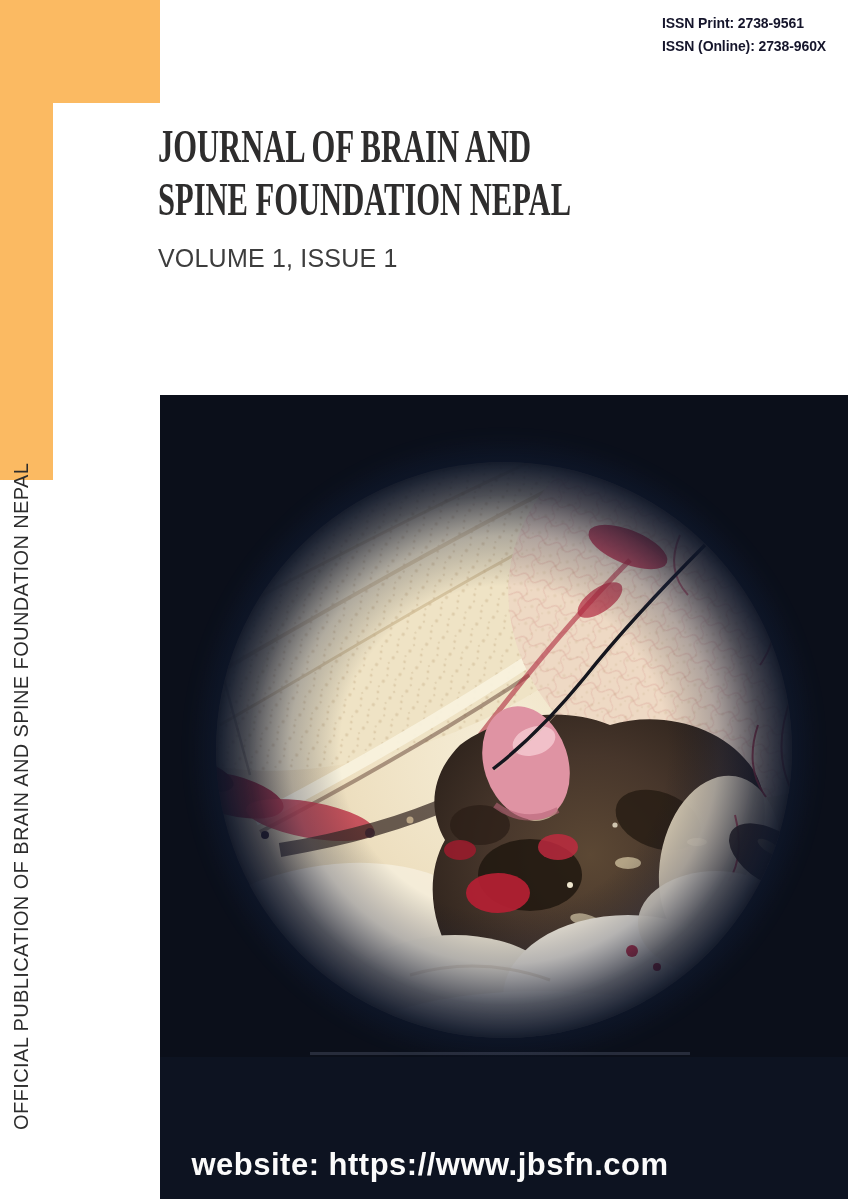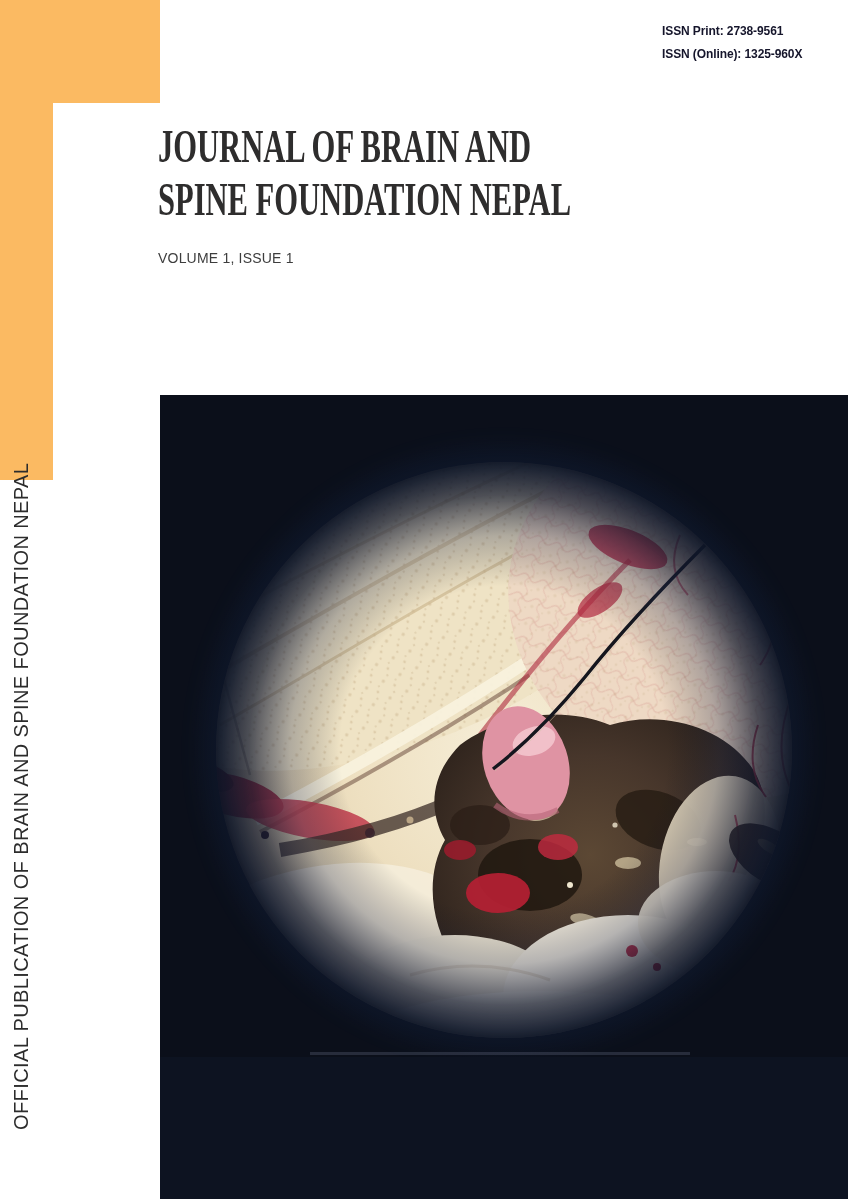--- a/index.html
+++ b/index.html
@@ -6,34 +6,34 @@
   .page{
     position:relative;width:848px;height:1199px;background:#ffffff;
     overflow:hidden;font-family:"Liberation Sans",sans-serif;
     margin:0 auto;
   }
   
   .accent-top{position:absolute;left:0;top:0;width:160px;height:103px;background:#fbba62;}
   .accent-side{position:absolute;left:0;top:0;width:53px;height:480px;background:#fbba62;}
   
   .issn{
-    position:absolute;left:662px;top:20px;
-    font-size:12px;font-weight:bold;line-height:23px;
+    position:absolute;left:662px;top:12px;
+    font-size:14px;font-weight:bold;line-height:23px;
     color:#15152b;letter-spacing:-0.1px;
   }
   
   .journal-title{
     position:absolute;left:158px;top:120px;margin:0;
     font-family:"Liberation Serif",serif;font-weight:700;
     font-size:47px;line-height:53px;color:#2e2d2d;
     transform:scaleX(0.65);transform-origin:0 0;white-space:nowrap;
   }
   .vol{
     position:absolute;left:158px;top:247px;
-    font-size:14px;line-height:22px;color:#3d3d3d;letter-spacing:0.2px;
+    font-size:25px;line-height:22px;color:#3d3d3d;letter-spacing:0.2px;
   }
   
   .spine-text{
     position:absolute;left:10px;top:1130px;
     transform:rotate(-90deg);transform-origin:0 0;
     white-space:nowrap;font-size:20px;color:#2c2c2c;letter-spacing:0.4px;
   }
   
   .photo-panel{
     position:absolute;left:160px;top:395px;width:688px;height:804px;
@@ -48,21 +48,21 @@
 </head>
 <body>
 
 <div class="page">
 
   <div class="accent-top"></div>
   <div class="accent-side"></div>
 
   <div class="issn">
     <div>ISSN Print: 2738-9561</div>
-    <div>ISSN (Online): 1325-960X</div>
+    <div>ISSN (Online): 2738-960X</div>
   </div>
 
   <h1 class="journal-title">
     <span>JOURNAL OF BRAIN AND</span><br>
     <span>SPINE FOUNDATION NEPAL</span>
   </h1>
 
   <div class="vol">
     <div>VOLUME 1, ISSUE 1</div>
   </div>
@@ -198,15 +198,16 @@
 
         <path d="M547,152 C505,190 460,238 425,282 C398,315 368,347 333,374" fill="none" stroke="#cfc0a6" stroke-width="1" opacity="0.45" transform="translate(2,2)"></path>
         <path d="M545,150 C505,190 460,238 425,282 C398,315 368,347 333,374" fill="none" stroke="#15161e" stroke-width="3.4"></path>
       </g>
 
       <rect x="0" y="0" width="688" height="662" fill="url(#vigGrad)"></rect>
       <circle cx="344" cy="355" r="286" fill="none" stroke="#2c4e86" stroke-width="22" opacity="0.18" filter="url(#blur14)"></circle>
       <rect x="150" y="657" width="380" height="3" fill="#6a7187" opacity="0.3"></rect>
     </svg>
 
+    <div class="website">website: https://www.jbsfn.com</div>
   </div>
 
 </div>
 
 </body></html>

